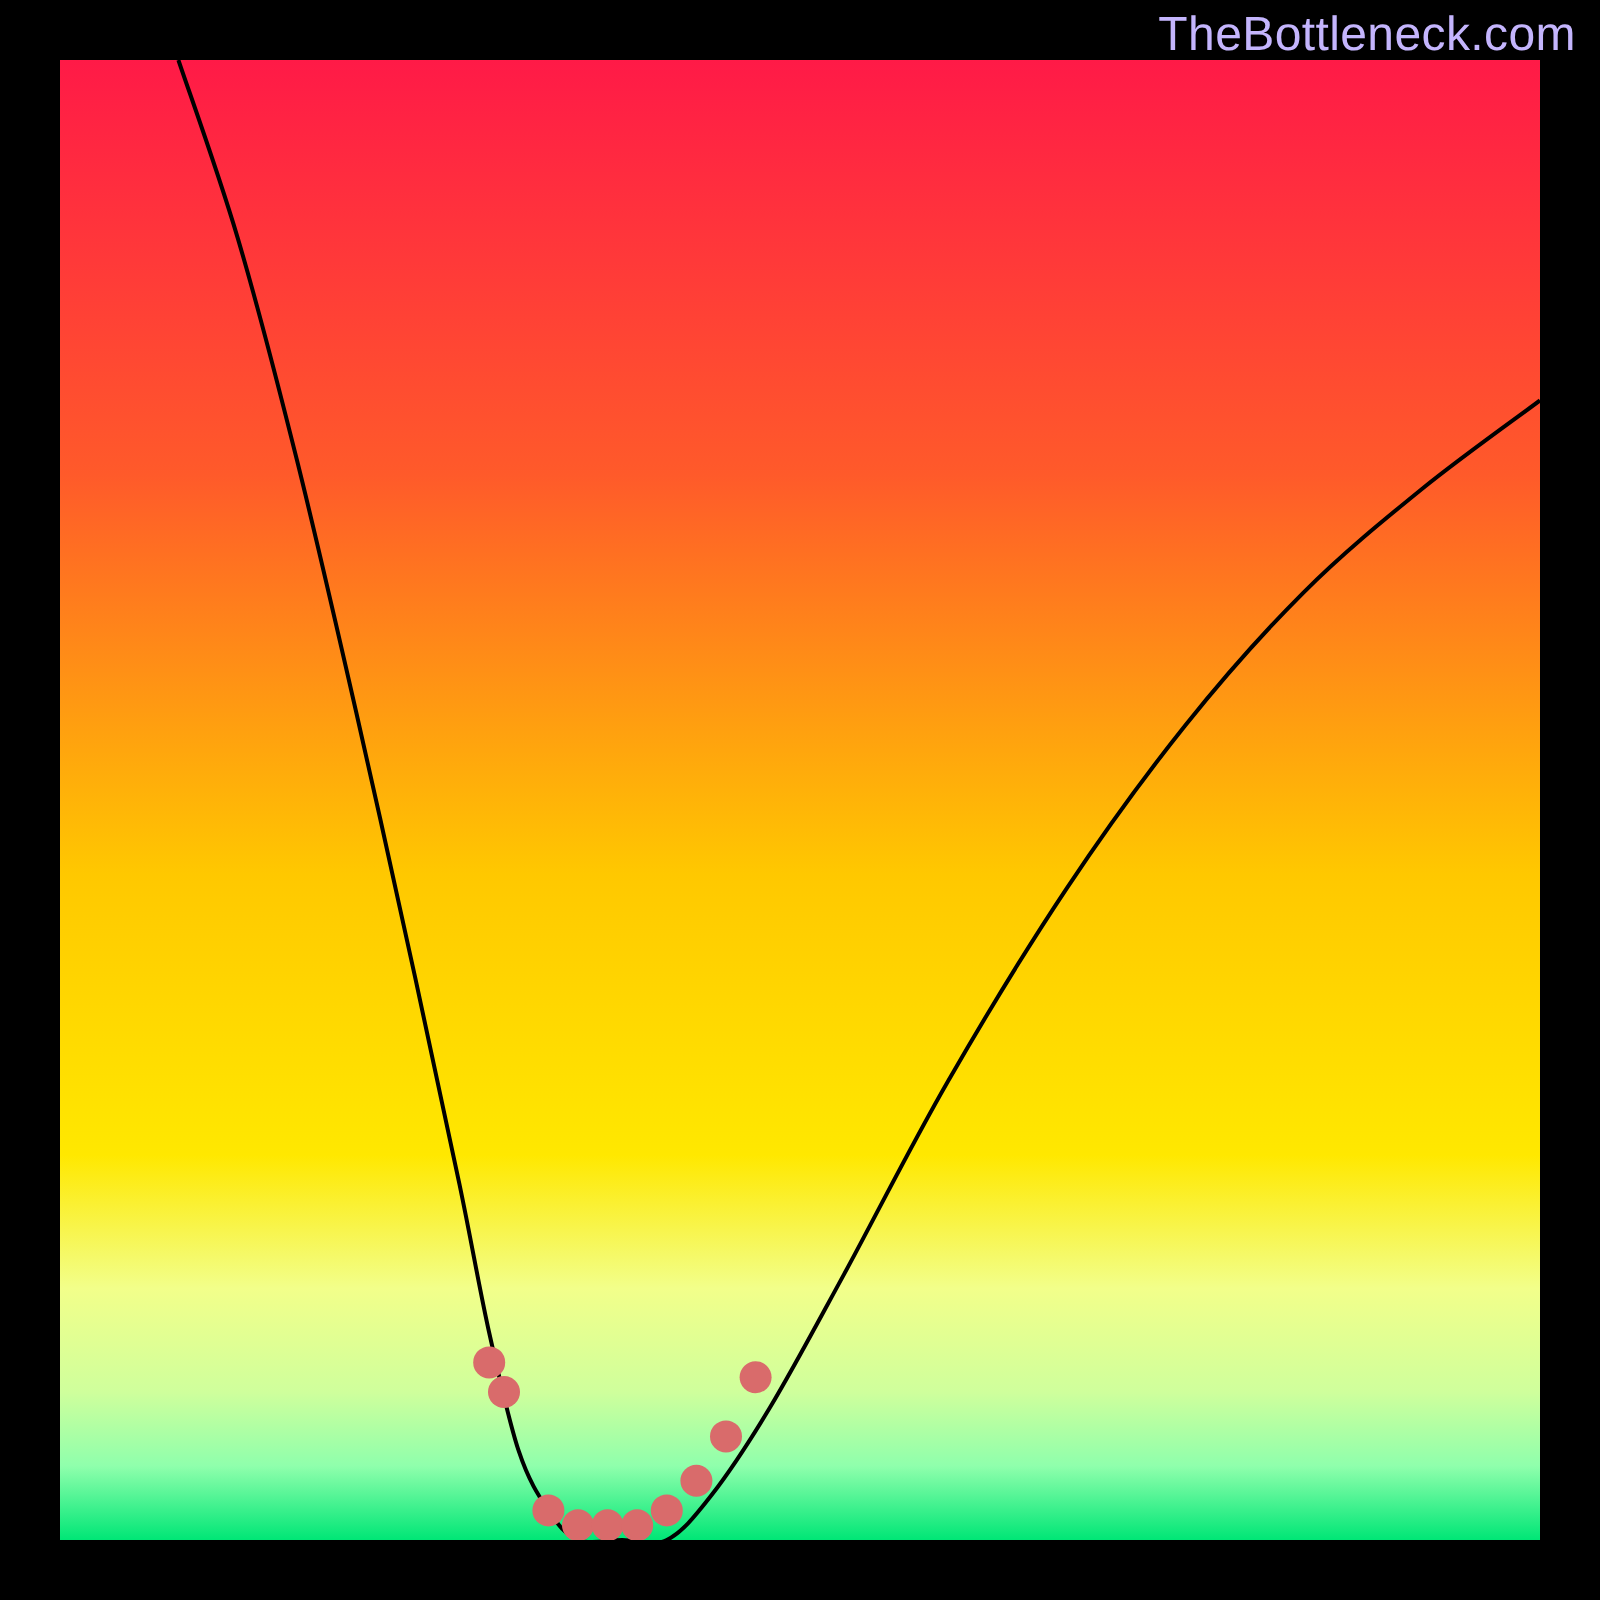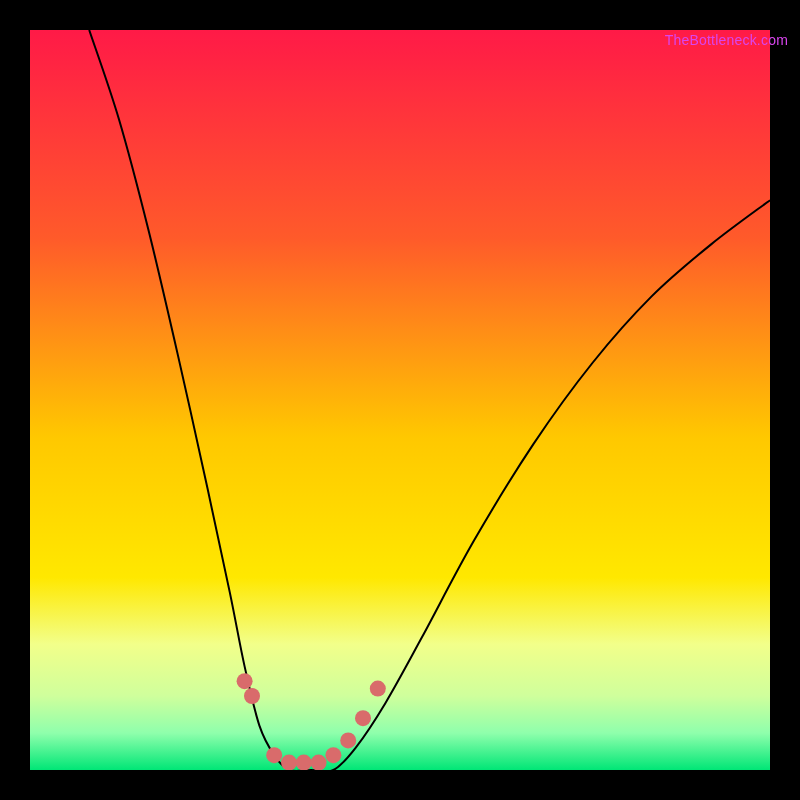--- a/index.html
+++ b/index.html
@@ -14,26 +14,25 @@
   .frame {
     position: relative;
     width: 800px;
     height: 800px;
     background: #000;
   }
   .watermark {
     position: absolute;
     top: 4px;
     right: 12px;
-    color: #d946ef;
-    font-size: 14px;
+    color: #c4b5fd;
+    font-size: 24px;
     font-weight: 500;
     letter-spacing: 0.2px;
     z-index: 10;
-    margin-top: 28px;
   }
   .plot-area {
     position: absolute;
     left: 30px;
     top: 30px;
     width: 740px;
     height: 740px;
   }
   .plot-svg {
     display: block;

